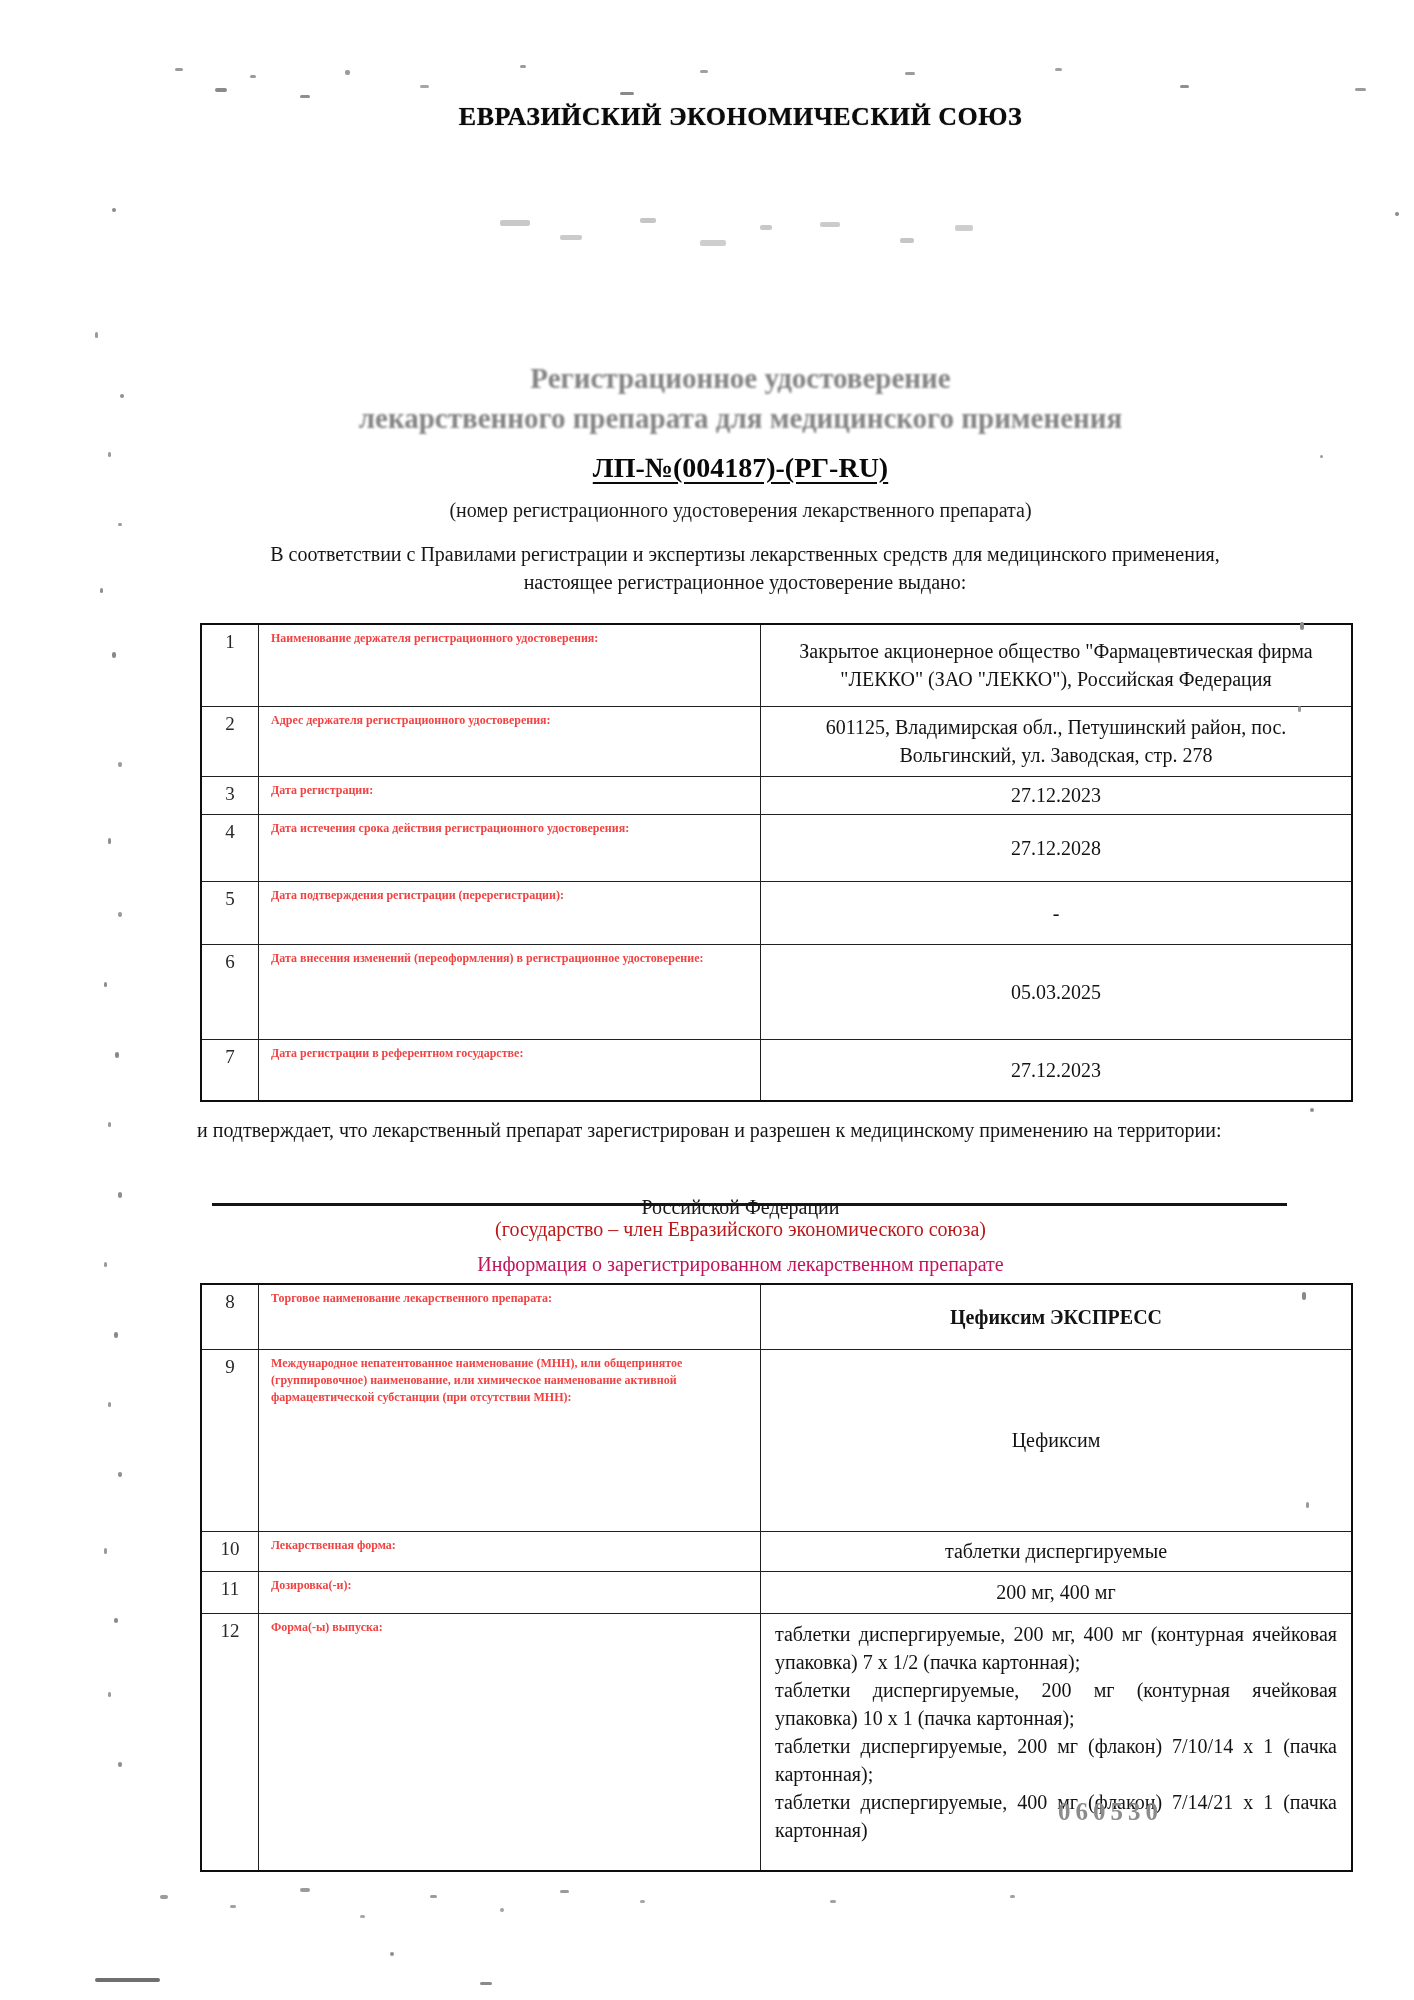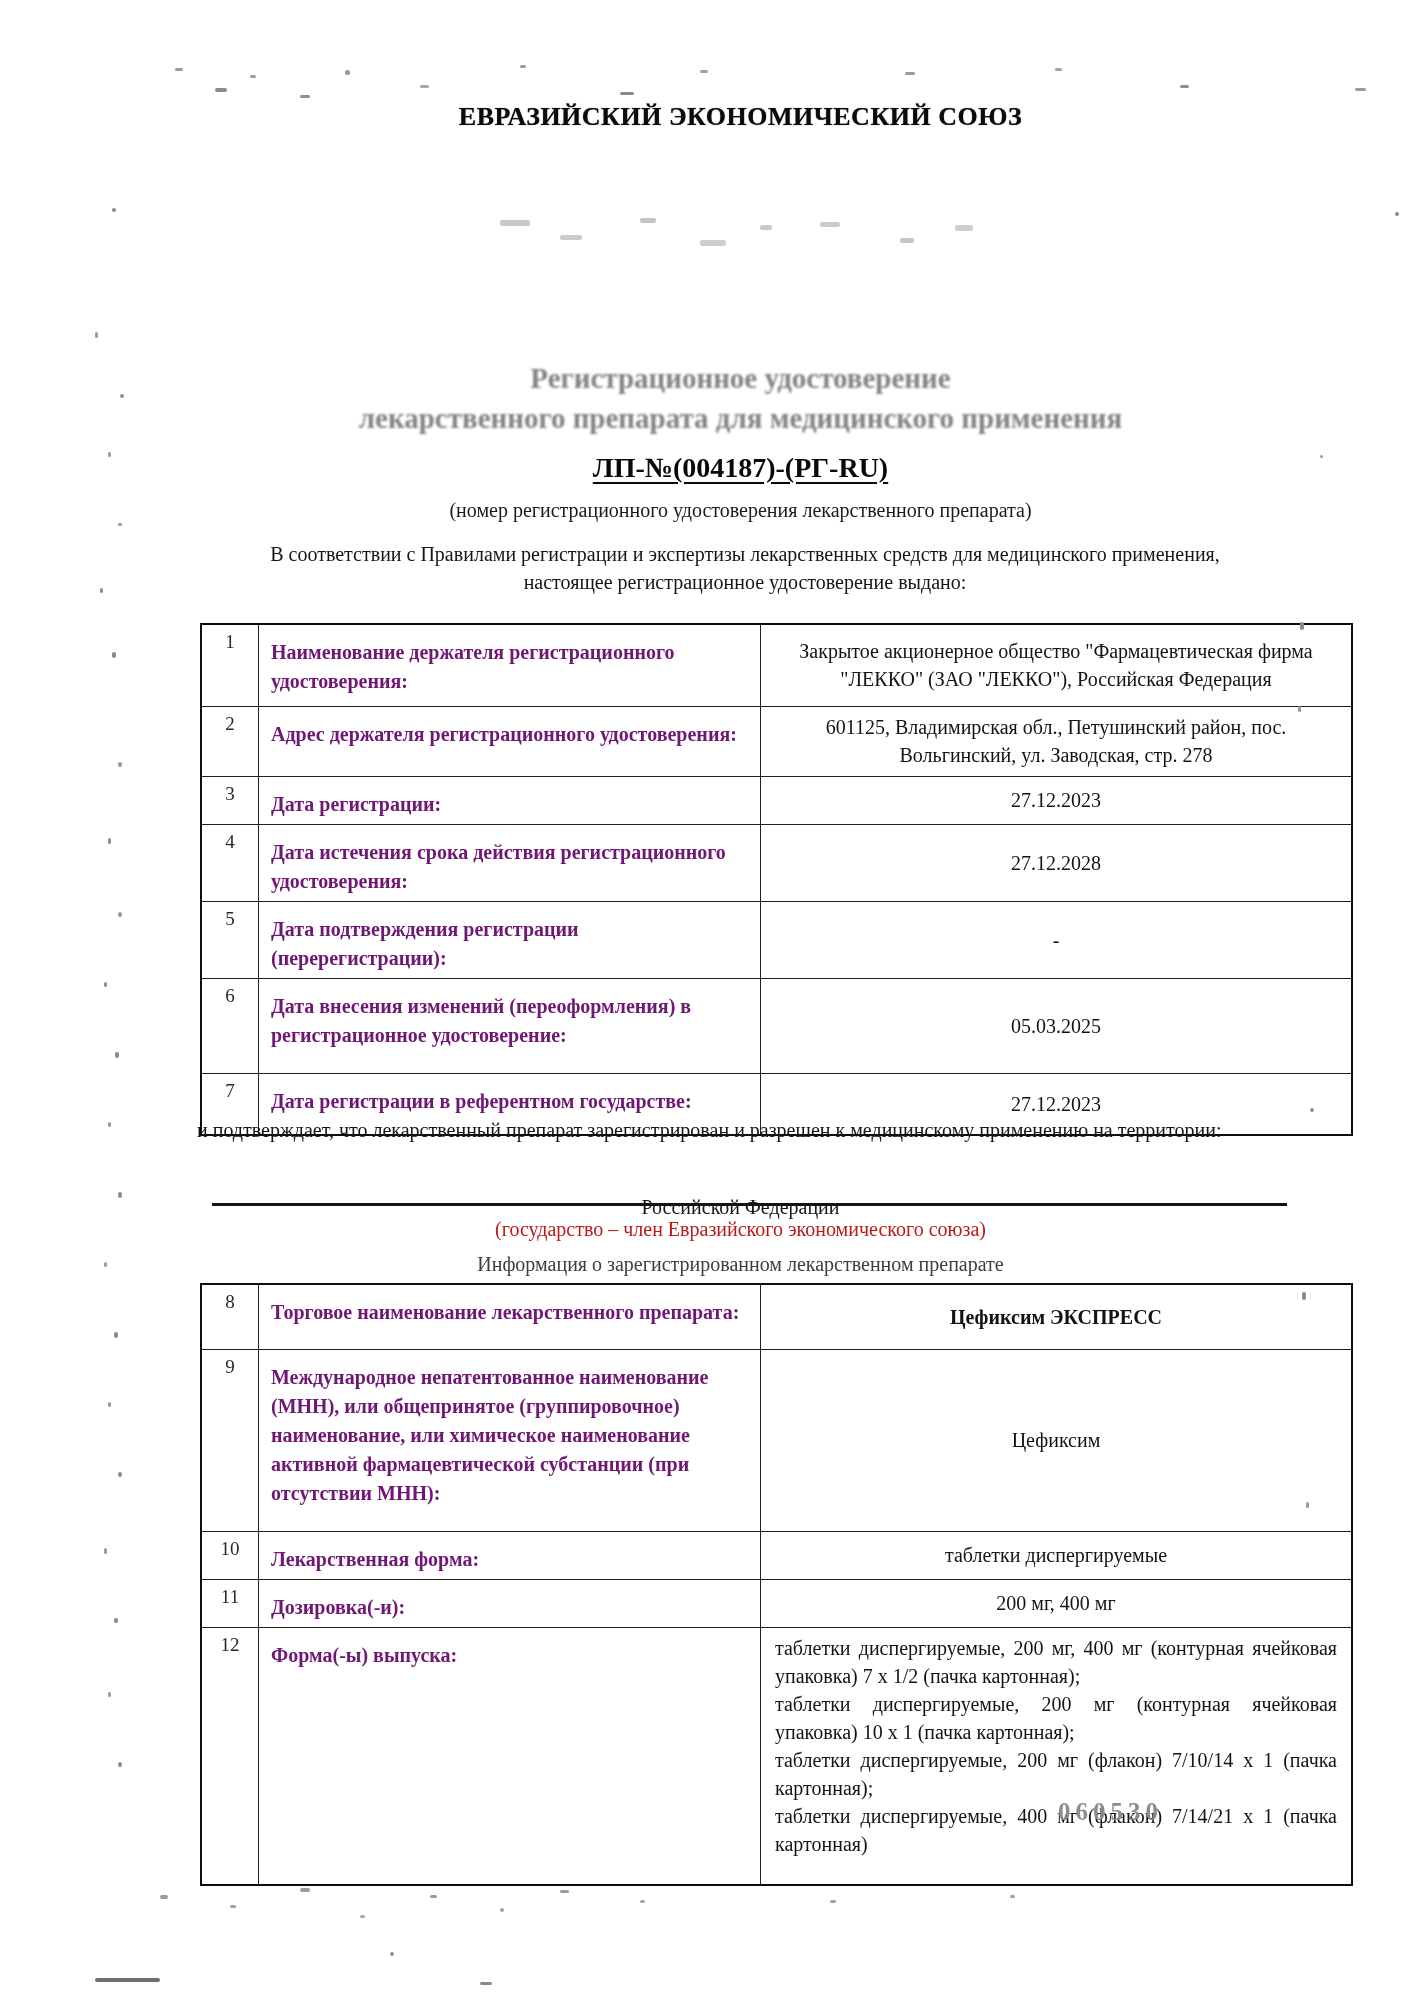--- a/index.html
+++ b/index.html
@@ -27,34 +27,34 @@
     font-size:20px;line-height:1.42;color:#181818;
   }
   .doc-table{
     border-collapse:collapse;table-layout:fixed;width:1093px;
     border:2px solid #111;background:transparent;
   }
   .doc-table td{border:1.7px solid #232323;overflow:hidden;}
   .t1{top:623px;left:200px;}
   .t2{top:1283px;left:200px;}
   td.num{width:52px;text-align:center;vertical-align:top;font-size:19px;color:#2b2b2b;padding:6px 2px;}
-  td.lbl{width:479px;font-weight:bold;font-size:20px;line-height:1.45;padding:13px 10px 5px 12px;vertical-align:top;color:#701a75;}
+  td.lbl{width:479px;font-weight:bold;font-size:12px;line-height:1.45;padding:5px 10px 5px 12px;vertical-align:top;color:#ef4444;}
   td.val{width:562px;font-size:20px;text-align:center;vertical-align:middle;padding:4px 14px;line-height:1.4;color:#161616;}
   td.val.top-justify{text-align:justify;vertical-align:top;padding-top:6px;}
   td.val .release-item{text-align:justify;line-height:1.4;}
   tr.dashed-top td{border-top-style:dashed;}
   .brand{font-weight:bold;}
   .confirm{
     top:1115px;left:197px;width:1140px;font-size:20px;line-height:1.5;
     text-align:justify;color:#181818;
   }
   .territory{top:1176px;font-size:20px;color:#1a1a1a;margin-top:20px;}
   .sepline{top:1203px;left:212px;width:1075px;height:3px;background:#171717;}
   .territory-caption{top:1218px;font-size:20px;color:#b91c1c;}
-  .info-heading{top:1253px;font-size:20px;color:#404040;}
+  .info-heading{top:1253px;font-size:20px;color:#be185d;}
   .stamp{
     top:1798px;left:1058px;font-size:25px;color:#8c8c8c;letter-spacing:5px;
     filter:blur(.5px);font-weight:bold;
   }
   .speck{position:absolute;background:#8f8f8f;border-radius:2px;}
 </style>
 </head>
 <body>
 
 <div class="scan">

